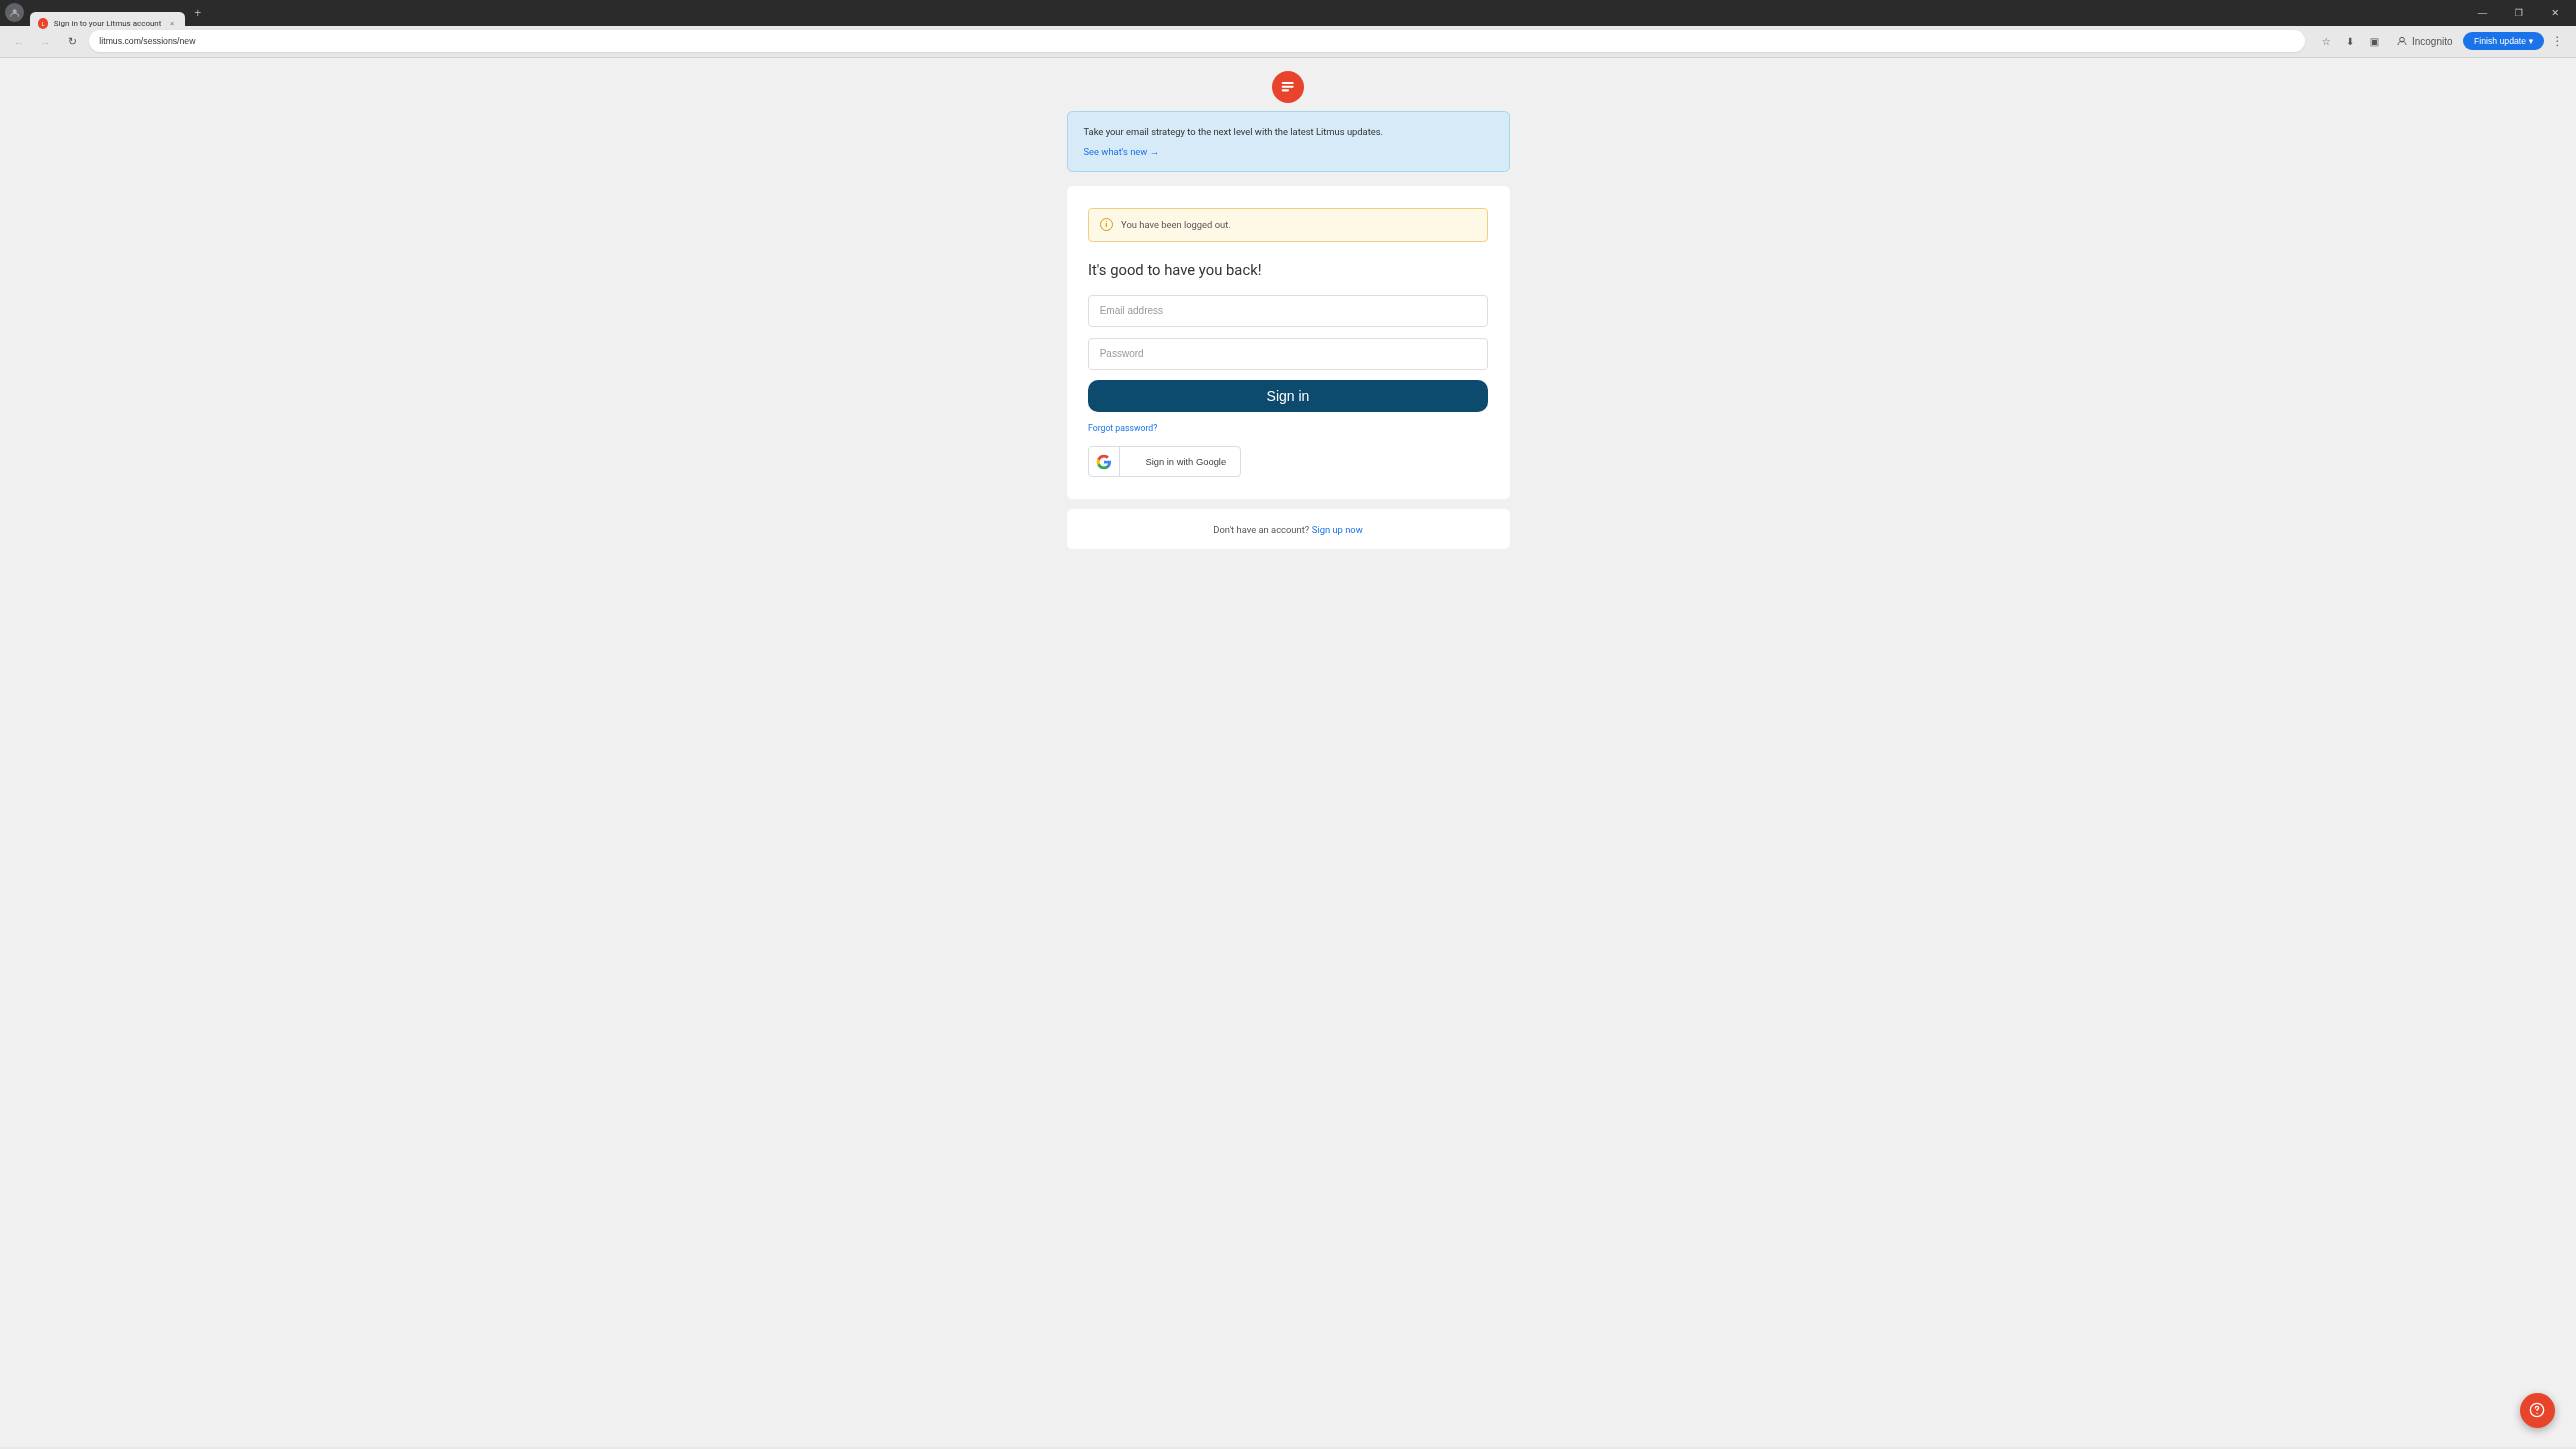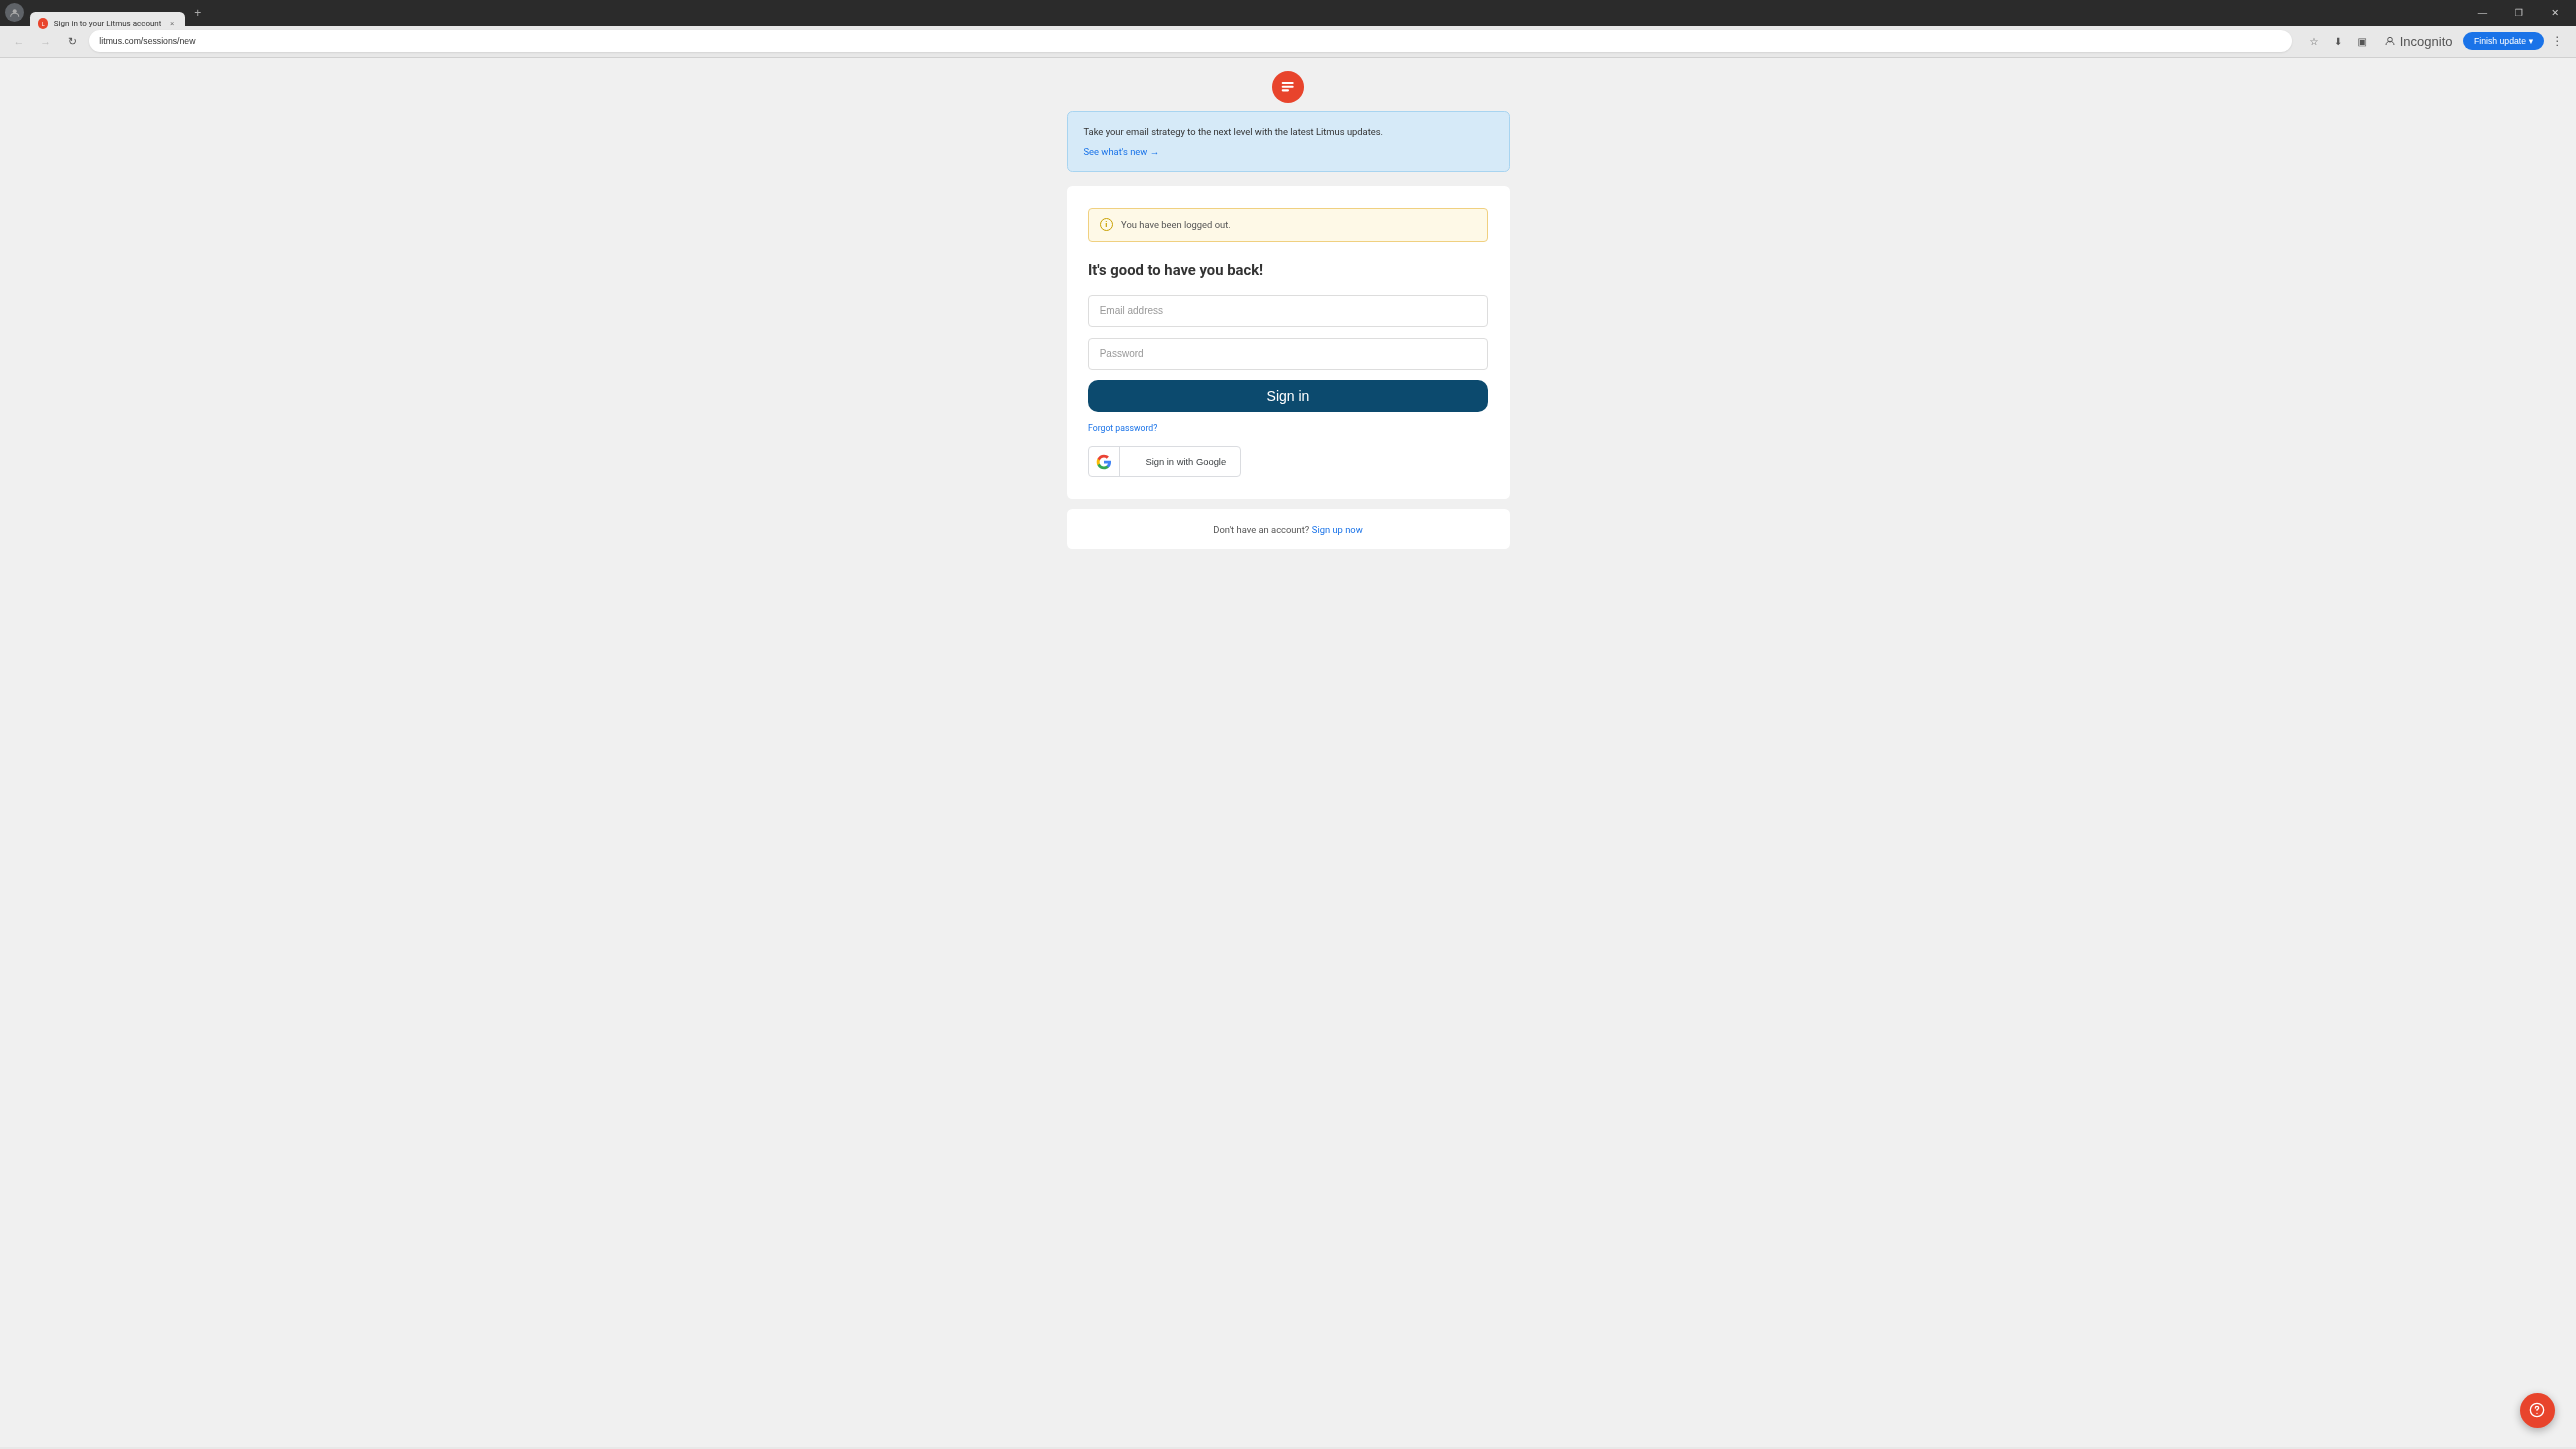--- a/index.html
+++ b/index.html
@@ -188,21 +188,21 @@
 
     .incognito-btn {
       display: flex;
       align-items: center;
       gap: 4px;
       padding: 2.7px 8px;
       background: transparent;
       border: none;
       cursor: pointer;
       color: #555;
-      font-size: 13px;
+      font-size: 10px;
       border-radius: 10.7px;
     }
 
     .finish-update-btn {
       background: #1a73e8;
       color: white;
       border: none;
       border-radius: 13.4px;
       padding: 4px 10.7px;
       font-size: 8.7px;
@@ -321,21 +321,21 @@
       flex-shrink: 0;
     }
 
     .alert-text {
       color: #555;
       font-size: 9.4px;
     }
 
     .welcome-text {
       font-size: 14.8px;
-      font-weight: 700;
+      font-weight: 400;
       color: #333;
       margin-bottom: 16px;
     }
 
     .form-group {
       margin-bottom: 10.7px;
     }
 
     .form-input {
       width: 100%;

